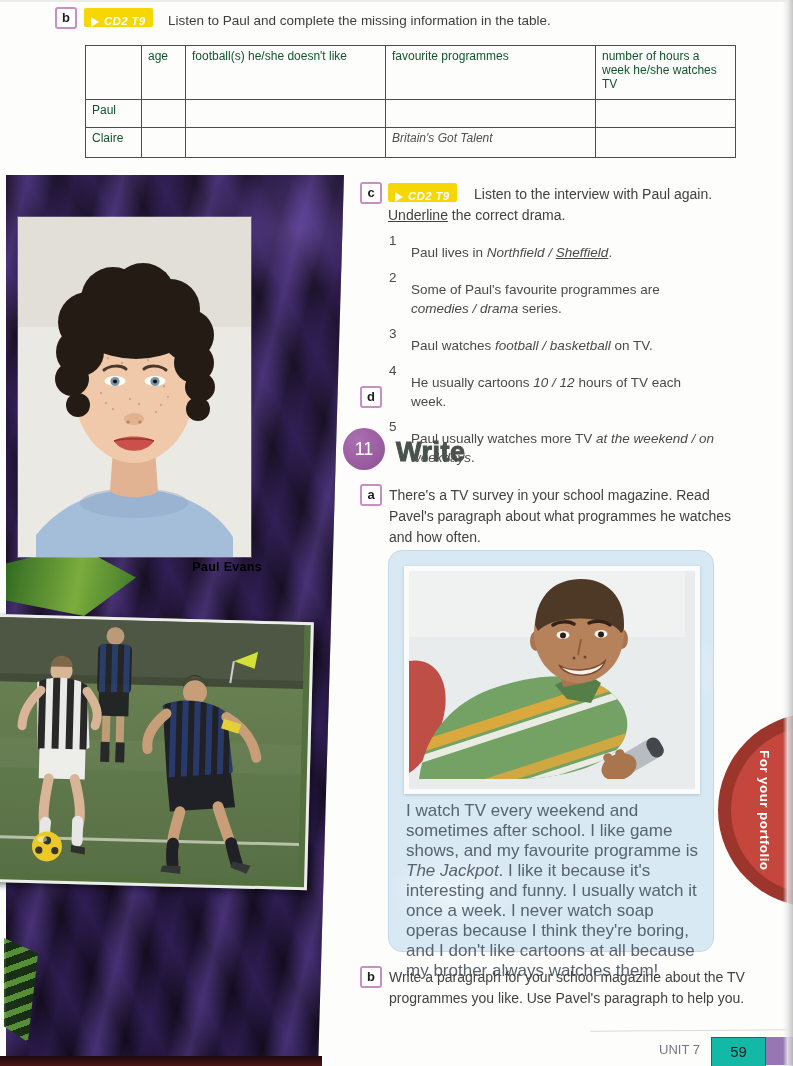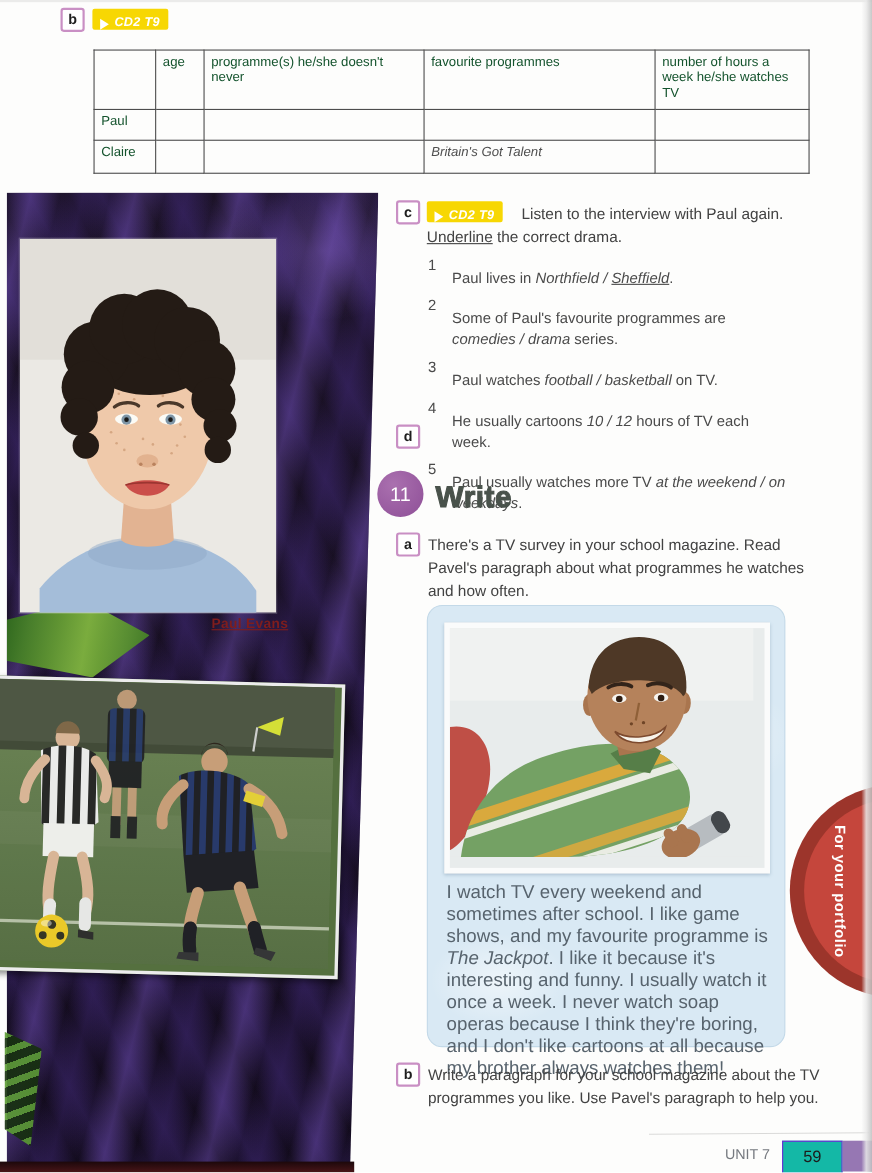--- a/index.html
+++ b/index.html
@@ -40,21 +40,21 @@
   .green1{position:absolute;left:6px;top:546px;width:130px;height:70px;
     background:linear-gradient(100deg,#2f6b1d,#7fb43e 55%,#3e7a24);
     clip-path:polygon(0 25%,55% 0,100% 45%,60% 100%,0 78%);opacity:.95;}
   .green2{position:absolute;left:4px;top:938px;width:34px;height:104px;
     background:repeating-linear-gradient(160deg,#5a9a33 0 6px,#16300e 6px 14px);
     clip-path:polygon(0 0,100% 15%,70% 100%,0 85%);opacity:.9;}
 
   .portrait{position:absolute;left:18px;top:217px;width:233px;height:340px;
     outline:1px solid rgba(255,255,255,.22);}
   .caption{position:absolute;left:150px;top:560px;width:112px;text-align:right;
-    color:#7f1d1d;font-size:12.5px;font-weight:bold;letter-spacing:.3px;text-decoration:underline;}
+    color:#000000;font-size:12.5px;font-weight:bold;letter-spacing:.3px;}
 
   .football{position:absolute;left:-4px;top:614px;width:312px;height:262px;
     border:3px solid #ececec;background:#55703f;transform:rotate(1.5deg);
     transform-origin:top left;box-shadow:2px 3px 6px rgba(0,0,0,.45);}
 
   
   .write-circle{position:absolute;left:343px;top:428px;width:42px;height:42px;border-radius:50%;
     background:radial-gradient(circle at 35% 30%, #aa70af, #8e4f97);color:#fff;font-weight:normal;
     font-size:18px;display:flex;align-items:center;justify-content:center;}
   .write-title{position:absolute;left:396px;top:437px;font-size:27px;font-weight:bold;
@@ -105,34 +105,35 @@
 <body>
 
 <div class="page">
   <div class="topedge"></div>
 
   <div class="exletter" style="left:55px;top:7px;">b</div>
   <div class="audio-badge" style="left:84px;top:8px;">
     <span class="play-tri"></span>
     <span>CD2 T9</span>
   </div>
+  <div class="instr" style="left:168px;top:11px;width:580px;">Listen to Paul and complete the missing information in the table.</div>
 
   <table class="ex-table">
     <colgroup>
         <col style="width:56px">
         <col style="width:44px">
         <col style="width:200px">
         <col style="width:210px">
         <col style="width:140px">
       </colgroup>
     <tbody>
         <tr style="height:54px;">
       <th></th>
       <th>age</th>
-      <th>programme(s) he/she doesn't never</th>
+      <th>football(s) he/she doesn't like</th>
       <th>favourite programmes</th>
       <th>number of hours a week he/she watches TV</th>
     </tr>
     <tr style="height:28px;">
       <td>Paul</td>
       <td></td>
       <td></td>
       <td class="fav"></td>
       <td></td>
     </tr>

